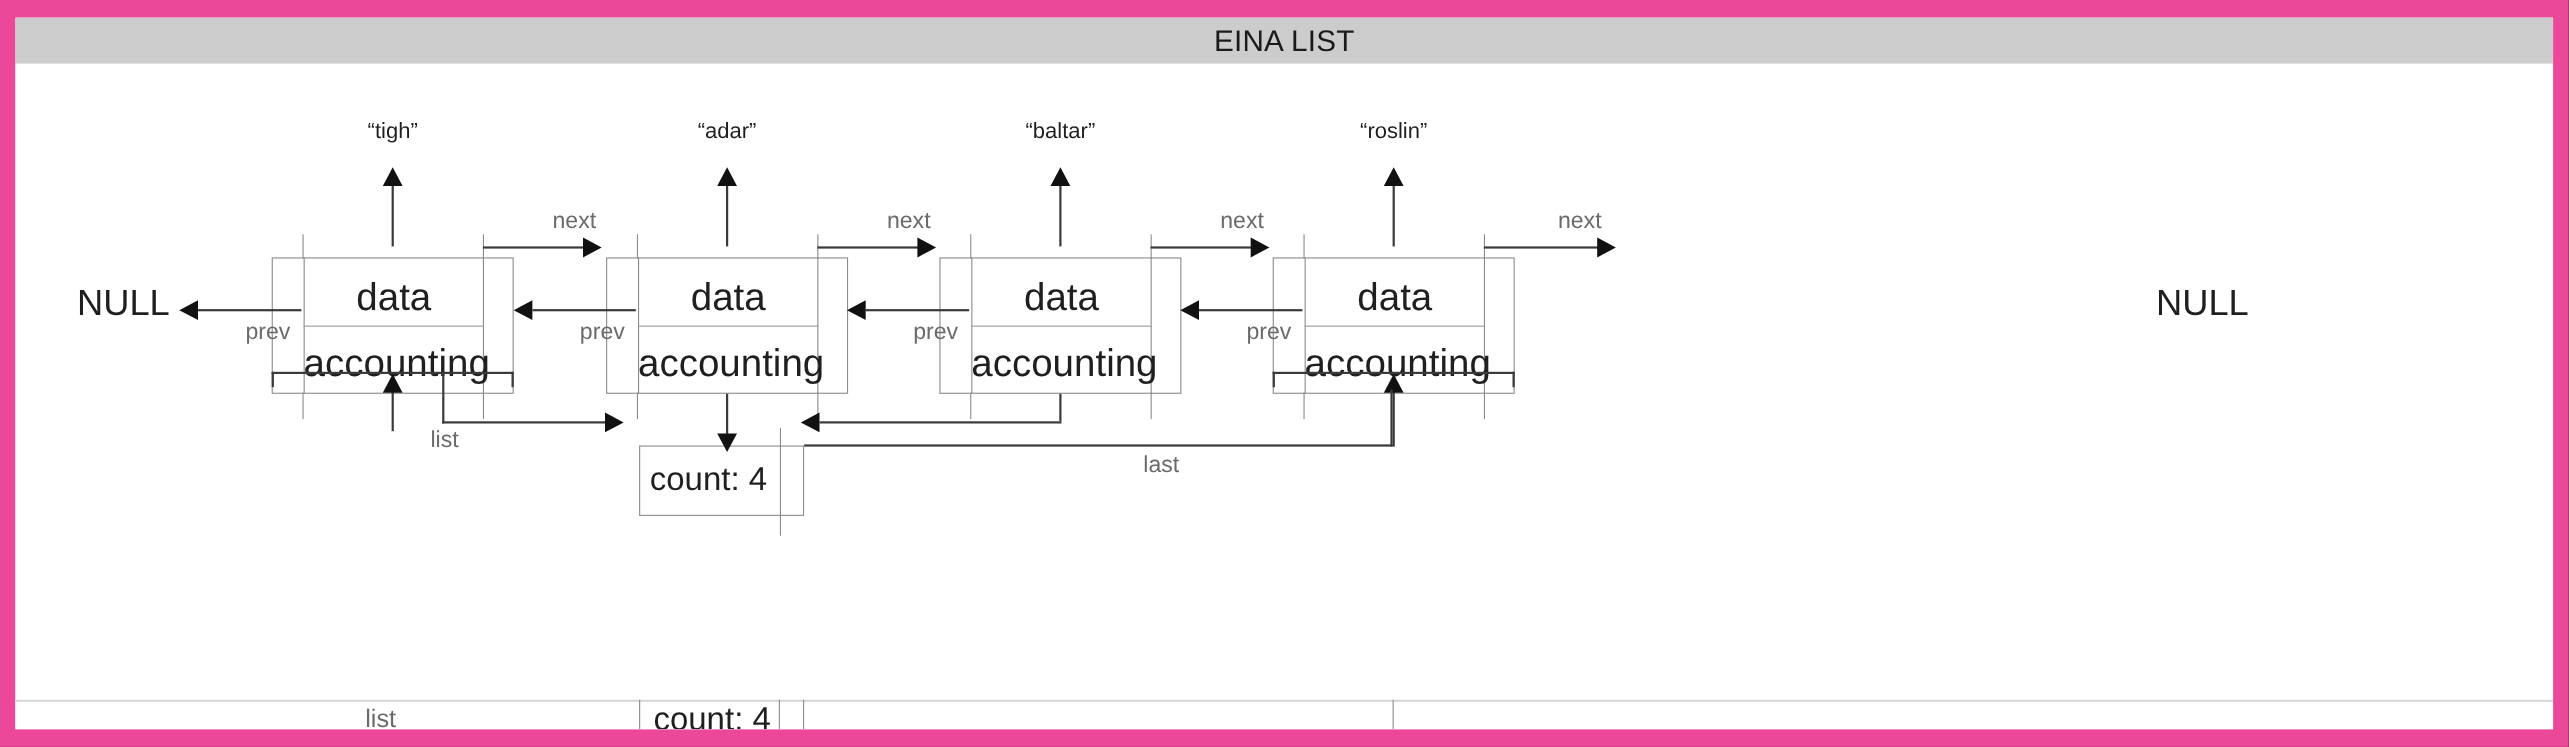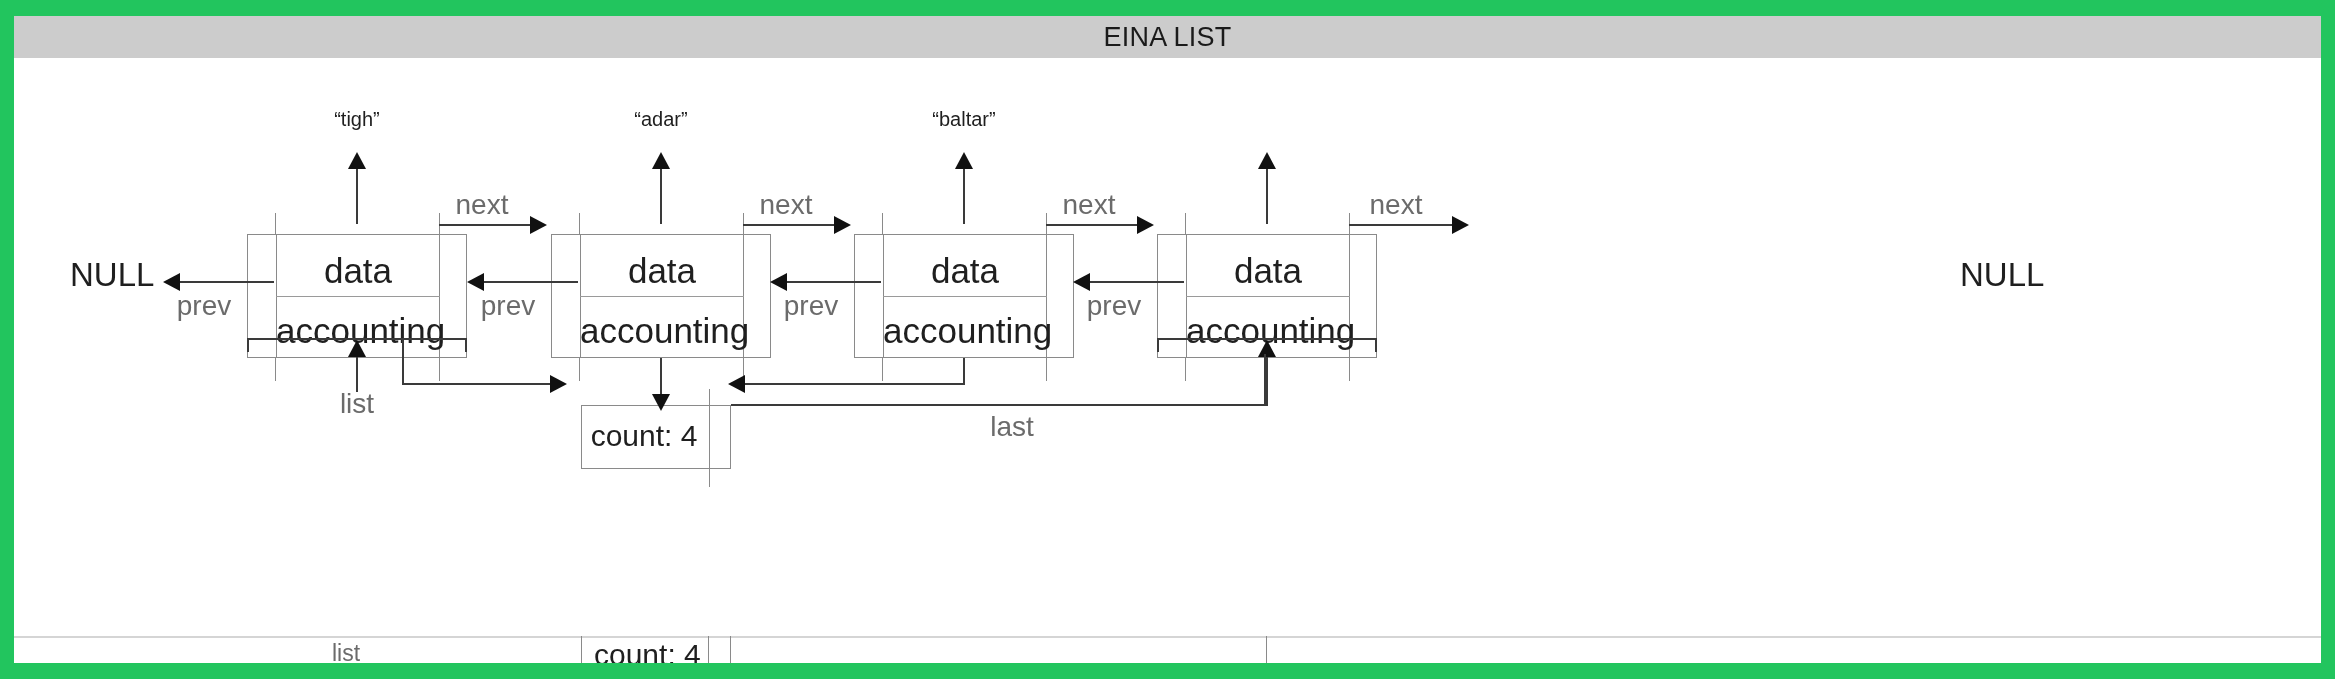--- a/index.html
+++ b/index.html
@@ -1,18 +1,18 @@
 <!DOCTYPE html>
 <html><head>
 <meta charset="utf-8">
 <style>
   html,body{margin:0;padding:0;background:#000;}
   body{width:2335px;height:679px;font-family:"Liberation Sans",sans-serif;overflow:hidden;}
 
-  #stage{position:relative;width:2335px;height:679px;background:#22c55e;}
+  #stage{position:relative;width:2335px;height:679px;background:#ec4899;}
 
   
   #window{position:absolute;left:14px;top:16px;width:2307px;height:647px;background:#fff;overflow:hidden;}
   #titlebar{position:absolute;left:0;top:0;width:2307px;height:42px;background:#ccc;
             display:flex;align-items:center;justify-content:center;}
   #titlebar span{font-size:27px;color:#1a1a1a;letter-spacing:.2px;}
 
   #canvas{position:absolute;left:0;top:42px;width:2307px;height:605px;background:#fff;}
 
   
@@ -38,21 +38,21 @@
   .node .stub-top-r{position:absolute;left:190.5px;top:-22px;height:22px;width:0;border-left:1.5px solid #8a8a8a;}
   .node .stub-bot-l{position:absolute;left:26.5px;top:122px;height:24px;width:0;border-left:1.5px solid #8a8a8a;}
   .node .stub-bot-r{position:absolute;left:190.5px;top:122px;height:24px;width:0;border-left:1.5px solid #8a8a8a;}
   .node .lbl{position:absolute;left:28px;width:164px;text-align:center;font-size:35px;color:#1f1f1f;}
   .node .lbl.data{top:16px;}
   .node .lbl.acct{top:76px;text-align:center;}
 
   
   .strlbl{position:absolute;font-size:20px;color:#1f1f1f;text-align:center;width:240px;}
   .nulllbl{position:absolute;font-size:33px;color:#1f1f1f;}
-  .ptrlbl{position:absolute;font-size:28px;color:#6b6b6b;text-align:center;width:120px;}
+  .ptrlbl{position:absolute;font-size:21px;color:#6b6b6b;text-align:right;width:120px;}
 
   
   #countbox{position:absolute;left:567px;top:347px;width:150px;height:64px;
             border:1.5px solid #8a8a8a;box-sizing:border-box;background:#fff;}
   #countbox .ctext{position:absolute;left:0;top:13px;width:124px;text-align:center;font-size:30px;color:#1f1f1f;}
   #countbox .cdiv{position:absolute;left:126.5px;top:-17px;height:98px;width:0;border-left:1.5px solid #8a8a8a;}
 
   
   #cutstrip{position:absolute;left:0;top:578px;width:2307px;height:27px;overflow:hidden;background:#fff;}
   #cutstrip .sep{position:absolute;left:0;top:0;width:2307px;height:0;border-top:2px solid #d5d5d5;}
@@ -72,20 +72,21 @@
 
     <div id="canvas">
 
       <div class="nulllbl" style="left:56px;top:198px;">NULL</div>
 
       <div class="nulllbl" style="left:1946px;top:198px;">NULL</div>
 
       <div class="strlbl" style="left:223px;top:50px;">“tigh”</div>
       <div class="strlbl" style="left:527px;top:50px;">“adar”</div>
       <div class="strlbl" style="left:830px;top:50px;">“baltar”</div>
+      <div class="strlbl" style="left:1133px;top:50px;">“roslin”</div>
 
       <div class="vline blk" style="left:342px;top:108px;height:58px;"></div>
       <div class="ahead up" style="left:334px;top:94px;"></div>
 
       <div class="vline blk" style="left:646px;top:108px;height:58px;"></div>
       <div class="ahead up" style="left:638px;top:94px;"></div>
 
       <div class="vline blk" style="left:949px;top:108px;height:58px;"></div>
       <div class="ahead up" style="left:941px;top:94px;"></div>
 

